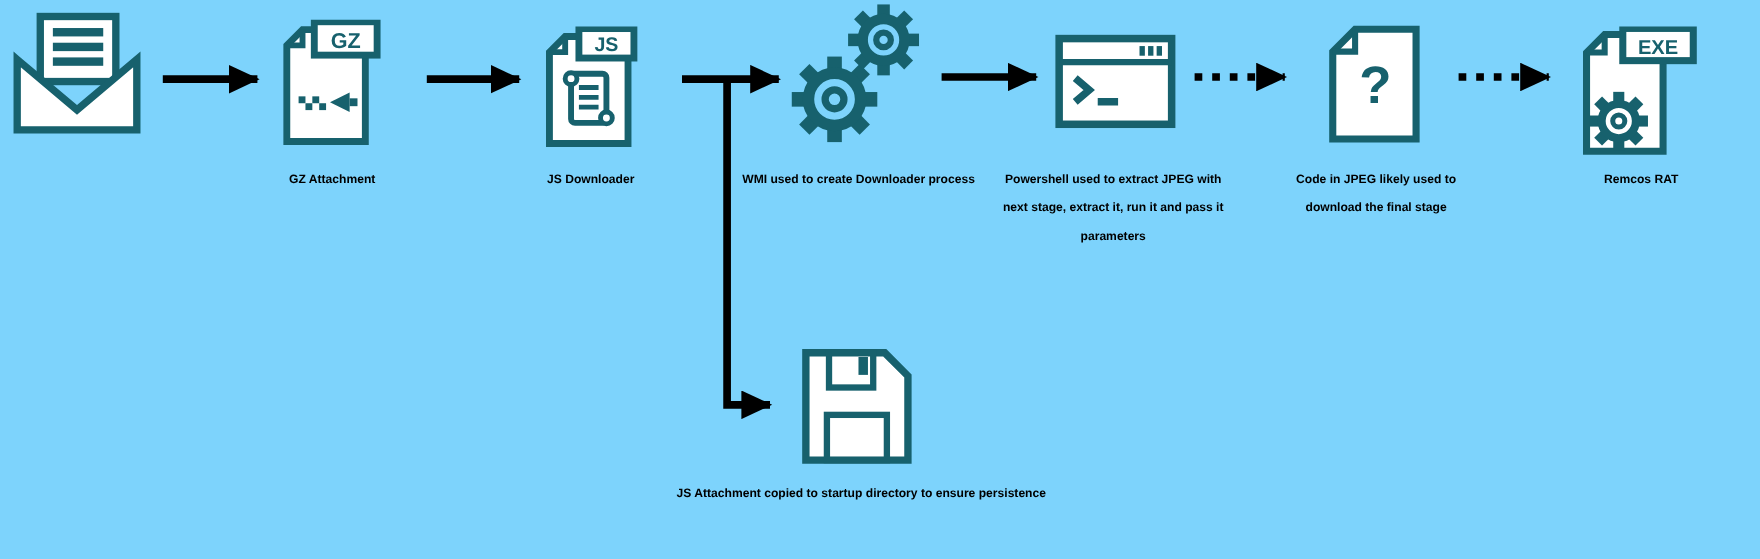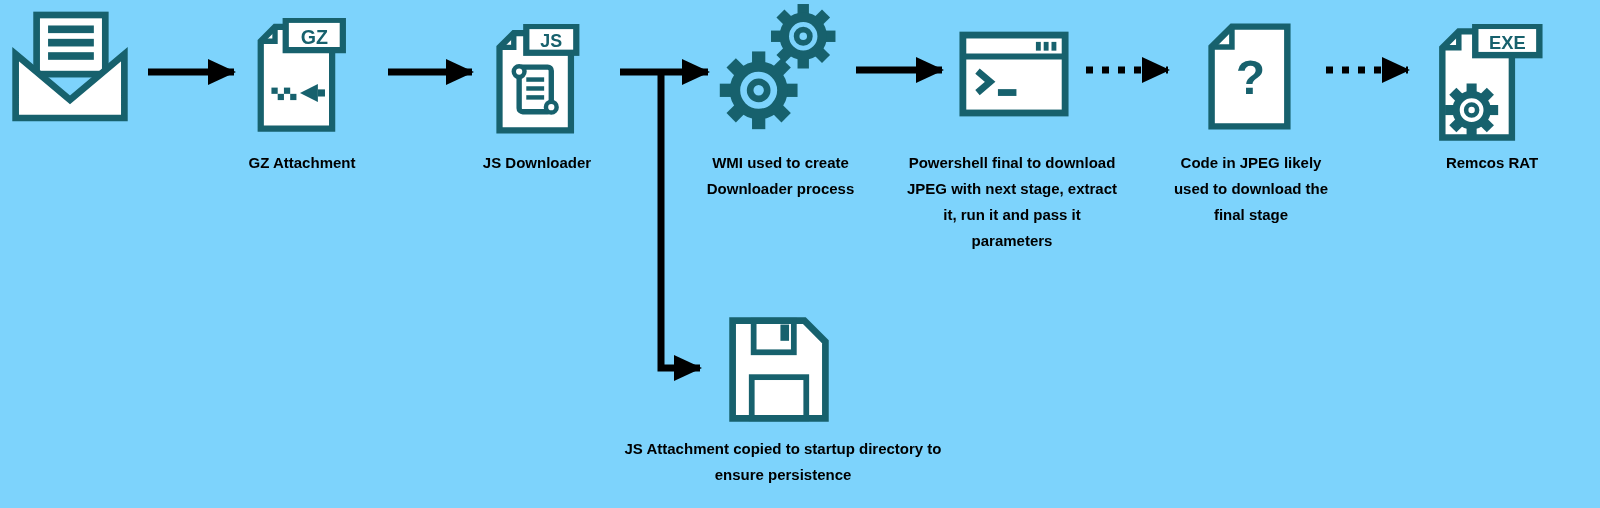--- a/index.html
+++ b/index.html
@@ -4,21 +4,21 @@
 <style>
   :root { --accent:#17616d; --arrow:#000000; }
   html,body { margin:0; padding:0; background:#ffffff; }
   .canvas {
     position:relative; width:1600px; height:508px; background:#7dd3fc;
     font-family:"Liberation Sans", sans-serif; overflow:hidden;
   }
   .node { position:absolute; margin:0; }
   .node svg { display:block; width:100%; height:100%; }
   .label {
-    position:absolute; font-weight:700; font-size:15px; line-height:26px;
+    position:absolute; font-weight:700; font-size:11px; line-height:26px;
     text-align:center; color:#000; white-space:normal;
   }
   .arrows { position:absolute; left:0; top:0; pointer-events:none; }
   .solid  { stroke:var(--arrow); stroke-width:7; fill:none; }
   .dashed { stroke:var(--arrow); stroke-width:7; fill:none; stroke-dasharray:7 9; }
   
   .s  { fill:none;  stroke:var(--accent); stroke-linejoin:miter; }
   .fw { fill:#fff;  stroke:var(--accent); stroke-linejoin:miter; }
   .f  { fill:var(--accent); stroke:none; }
   .badge-text {
@@ -166,18 +166,18 @@
       <path class="fw" d="M9,9 L84,9 L106,31 L106,111 L9,111 Z" stroke-width="7"></path>
       <rect class="s" x="31" y="9" width="42" height="33" stroke-width="6"></rect>
       <rect class="f" x="59" y="13" width="9" height="17"></rect>
       <rect class="s" x="29" y="68" width="57" height="43" stroke-width="6"></rect>
     </svg>
   </figure>
 
   <div class="label" style="left:212px; top:150px; width:180px;">GZ Attachment</div>
   <div class="label" style="left:447px; top:150px; width:180px;">JS Downloader</div>
   <div class="label" style="left:668px; top:150px; width:225px;">WMI used to create Downloader process</div>
-  <div class="label" style="left:903px; top:150px; width:218px;">Powershell final to download JPEG with next stage, extract it, run it and pass it parameters</div>
+  <div class="label" style="left:903px; top:150px; width:218px;">Powershell used to extract JPEG with next stage, extract it, run it and pass it parameters</div>
   <div class="label" style="left:1402px; top:150px; width:180px;">Remcos RAT</div>
   <div class="label" style="left:1162px; top:150px; width:178px;">Code in JPEG likely used to download the final stage</div>
   <div class="label" style="left:608px; top:436px; width:350px;">JS Attachment copied to startup directory to ensure persistence</div>
 
 </div>
 
 </body></html>

